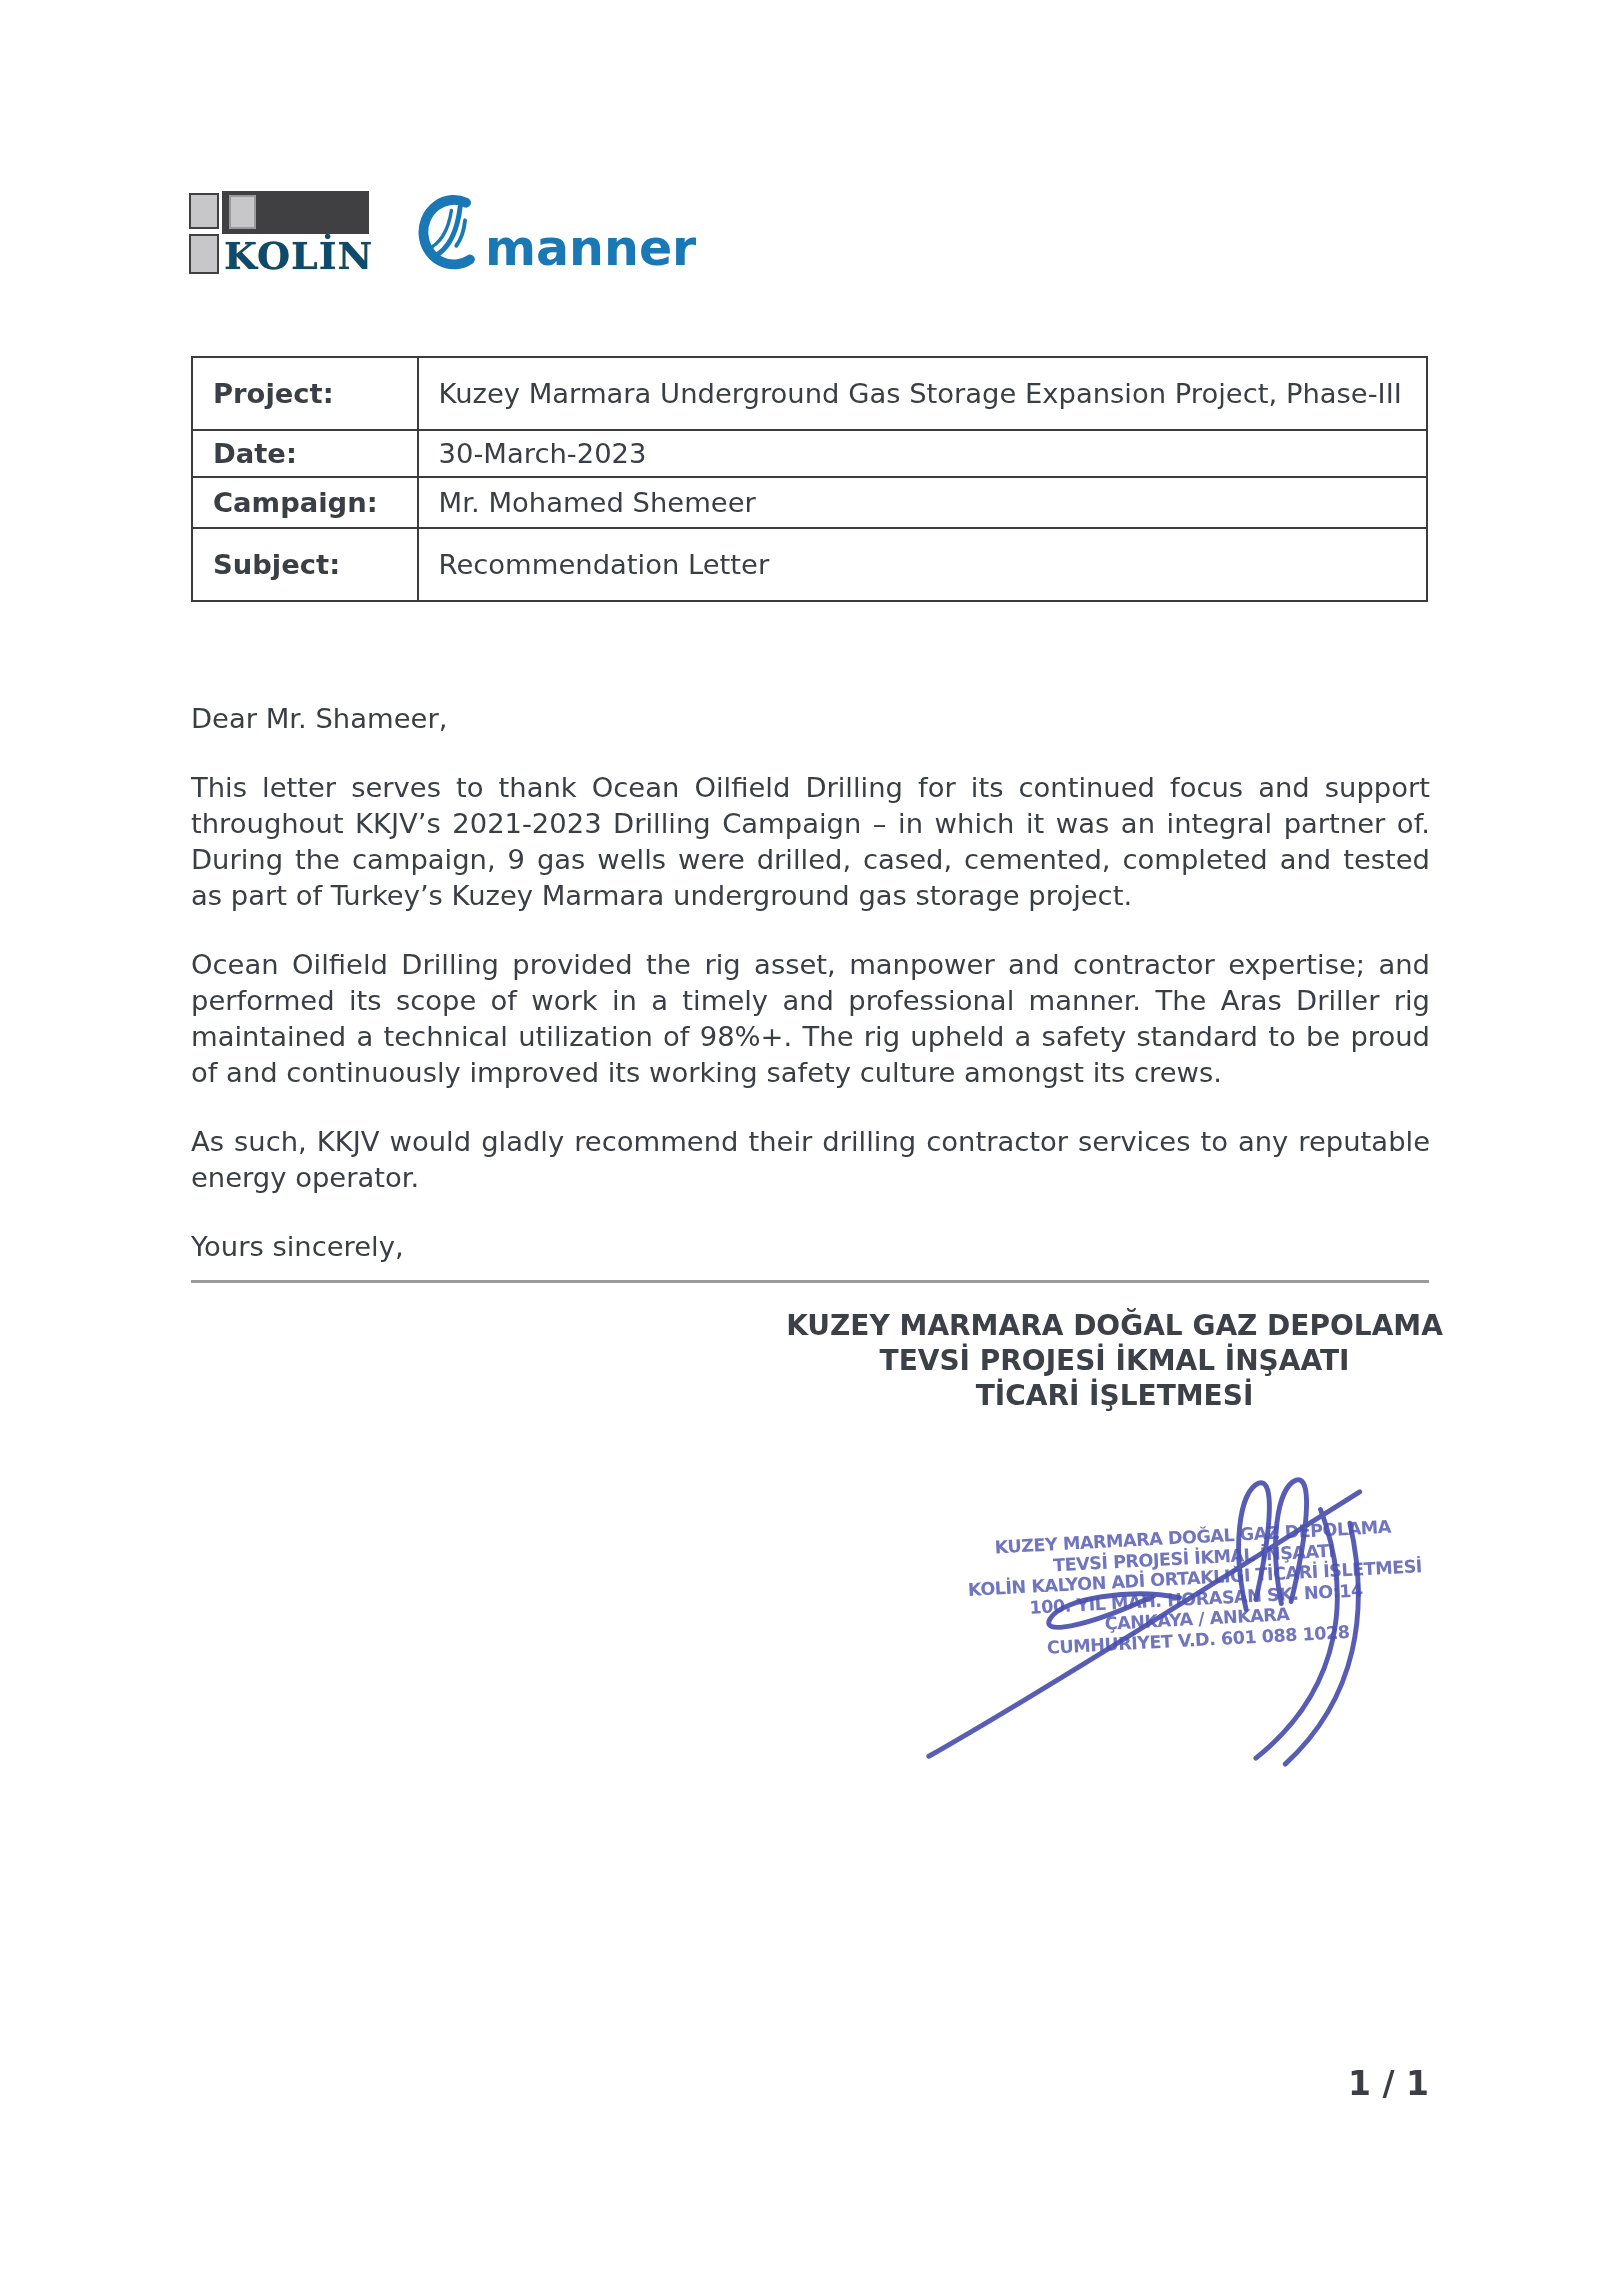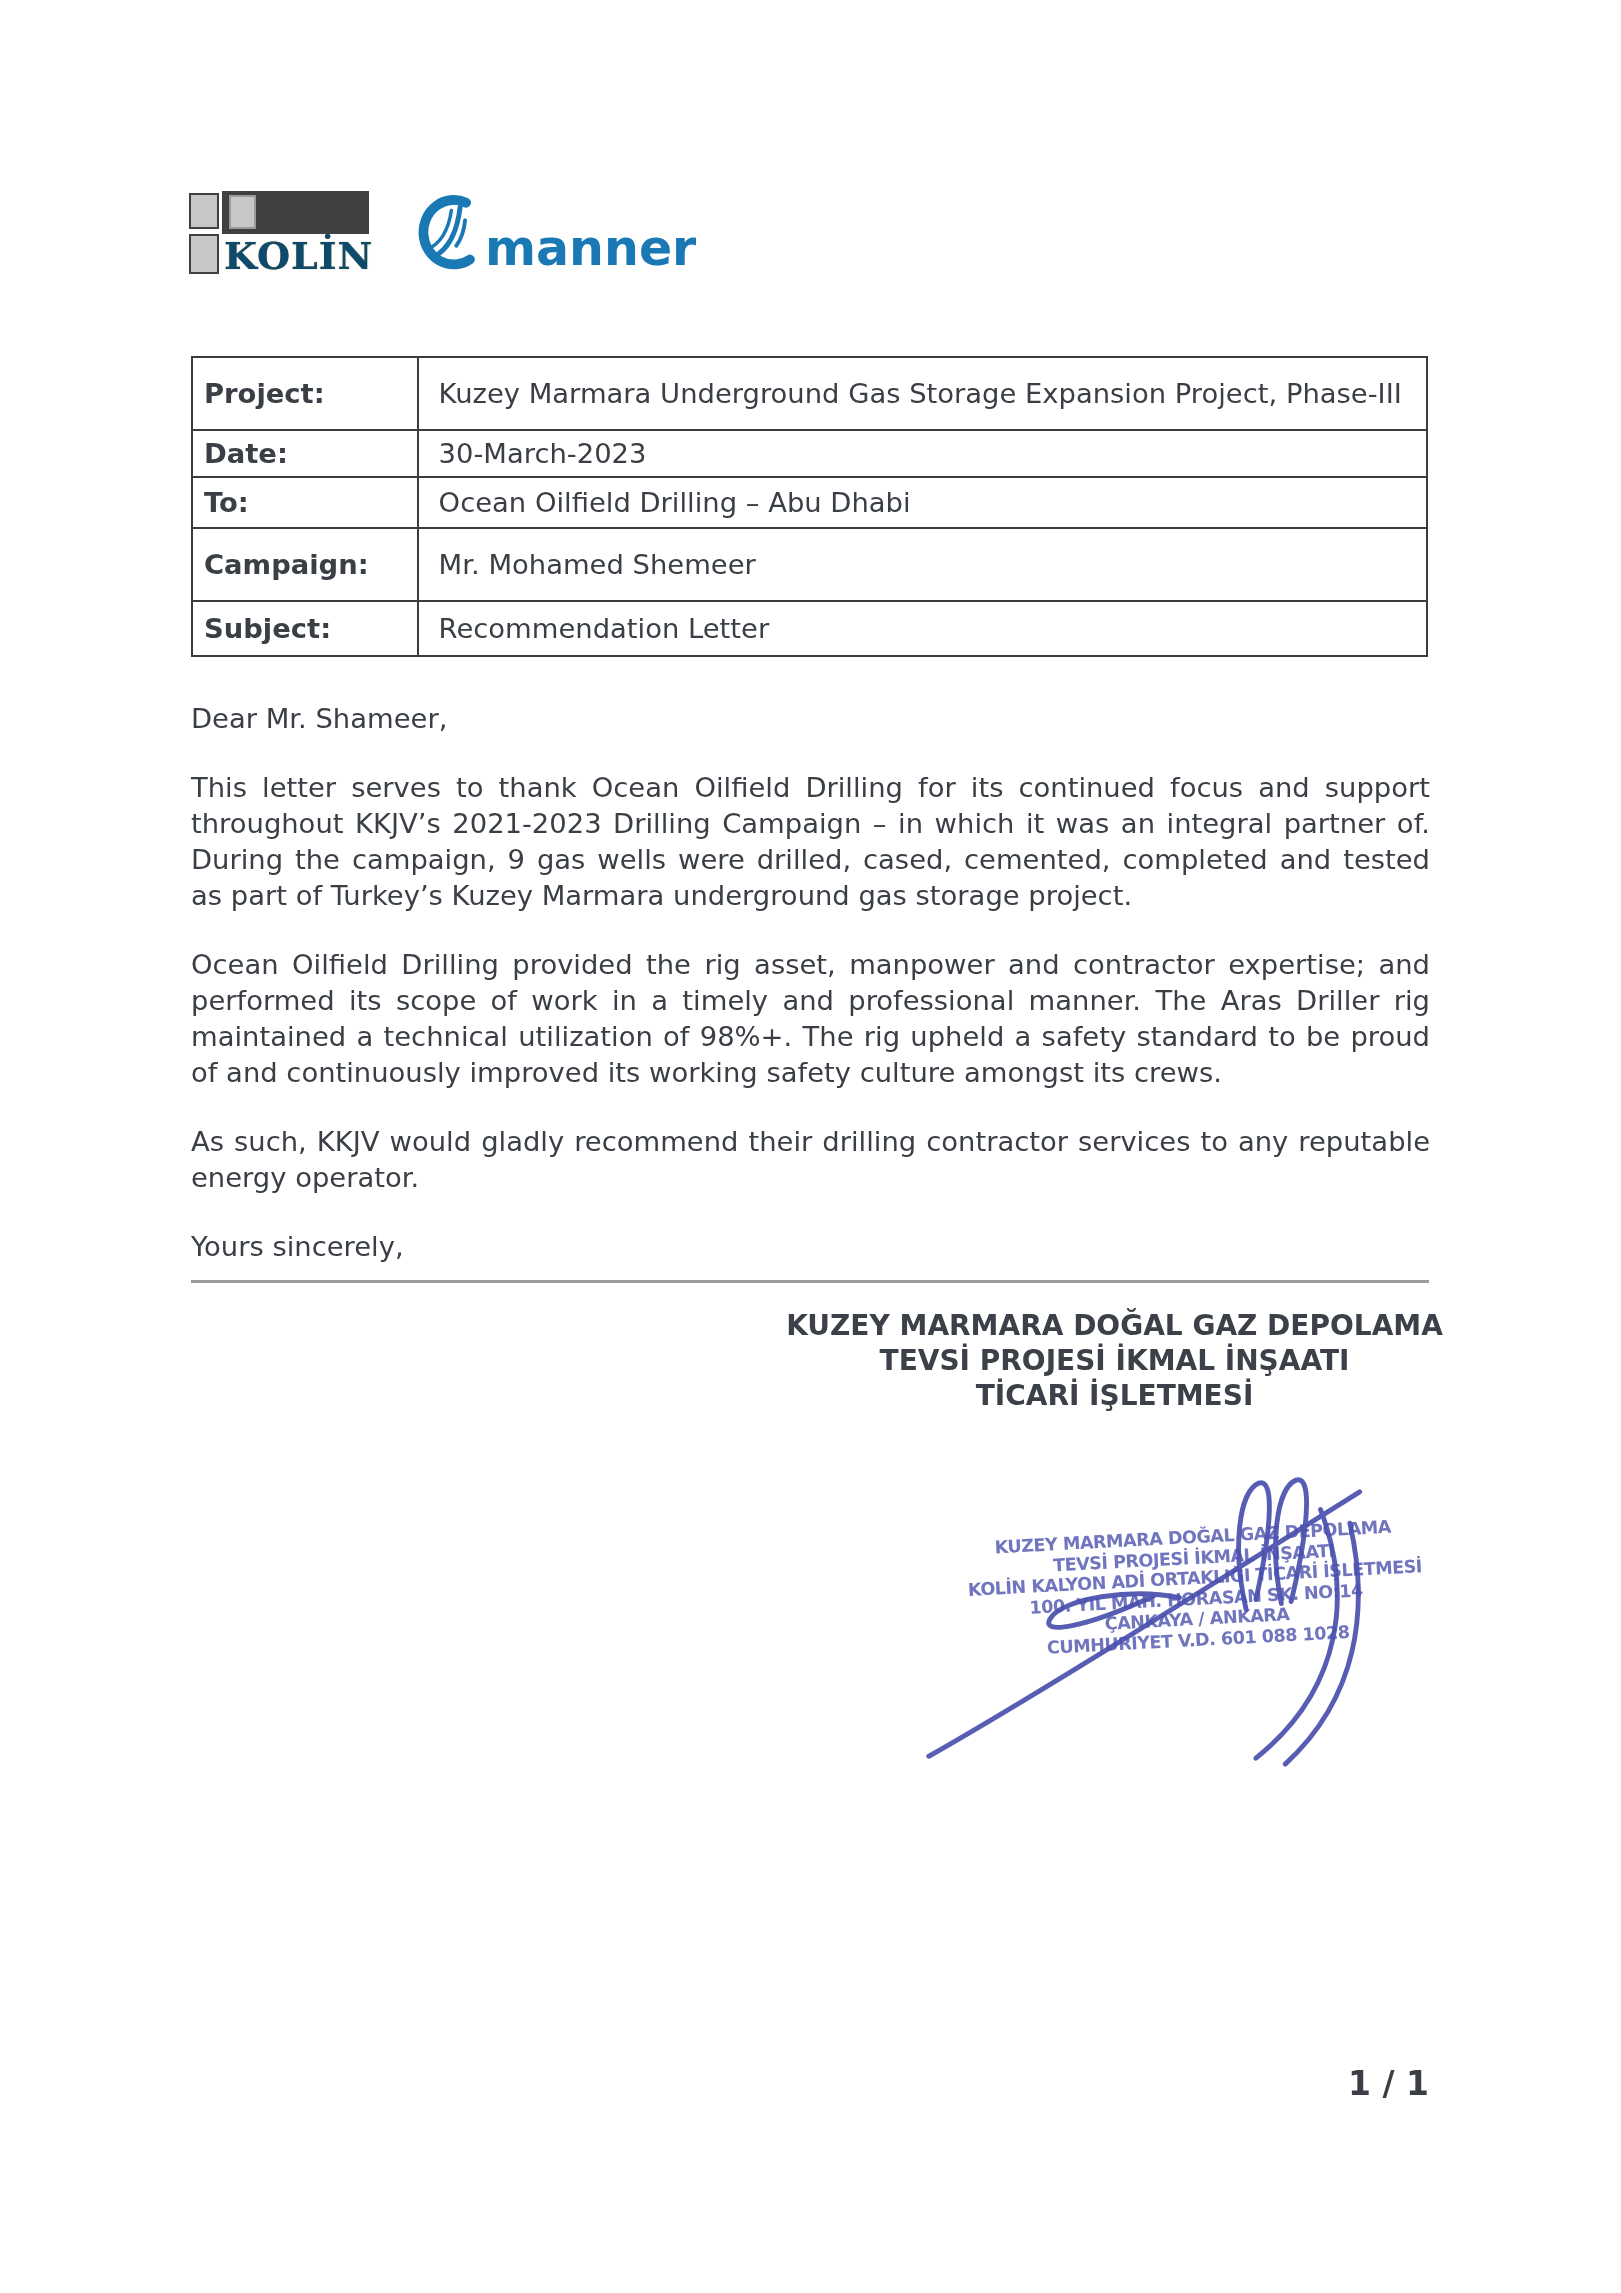--- a/index.html
+++ b/index.html
@@ -29,21 +29,21 @@
   .kalyon-icon { position:absolute; left:222px; top:0px; }
   .kalyon-text {
     position:absolute; left:296px; top:29px;
     color:#1a78b5; font-weight:bold; font-size:49px; letter-spacing:0px;
   }
 
   
   .meta { position:absolute; left:191px; top:356px; width:1237px;
           border-collapse:collapse; font-size:27.4px; }
   .meta td { border:2px solid #3c3c3e; padding:3.9px 19.6px; vertical-align:middle; }
-  .meta td.lbl { width:226px; font-weight:bold; padding-left:11px; }
+  .meta td.lbl { width:226px; font-weight:bold; padding-left:20px; }
   .meta tr:nth-child(1) td { height:73px; }
   .meta tr:nth-child(2) td { height:47px; }
   .meta tr:nth-child(3) td { height:51px; }
   .meta tr:nth-child(4) td { height:73px; }
   .meta tr:nth-child(5) td { height:55px; }
   .meta td.val { line-height:33px; }
 
   
   .body-text { position:absolute; left:191px; top:701px; width:1239px;
                font-size:27.4px; line-height:36px; }
@@ -97,24 +97,20 @@
     <tbody>
         <tr>
       <td class="lbl">Project:</td>
       <td class="val">Kuzey Marmara Underground Gas Storage Expansion Project, Phase-III</td>
     </tr>
     <tr>
       <td class="lbl">Date:</td>
       <td class="val">30-March-2023</td>
     </tr>
     <tr>
-      <td class="lbl">To:</td>
-      <td class="val">Ocean Oilfield Drilling – Abu Dhabi</td>
-    </tr>
-    <tr>
       <td class="lbl">Campaign:</td>
       <td class="val">Mr. Mohamed Shemeer</td>
     </tr>
     <tr>
       <td class="lbl">Subject:</td>
       <td class="val">Recommendation Letter</td>
     </tr>
   </tbody>
     </table>
 

